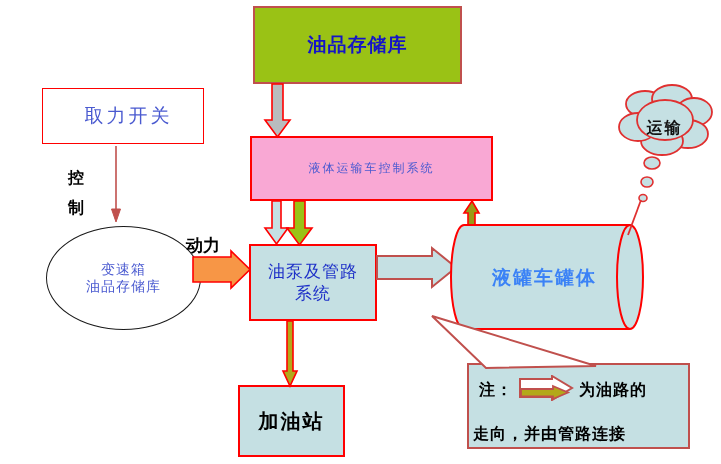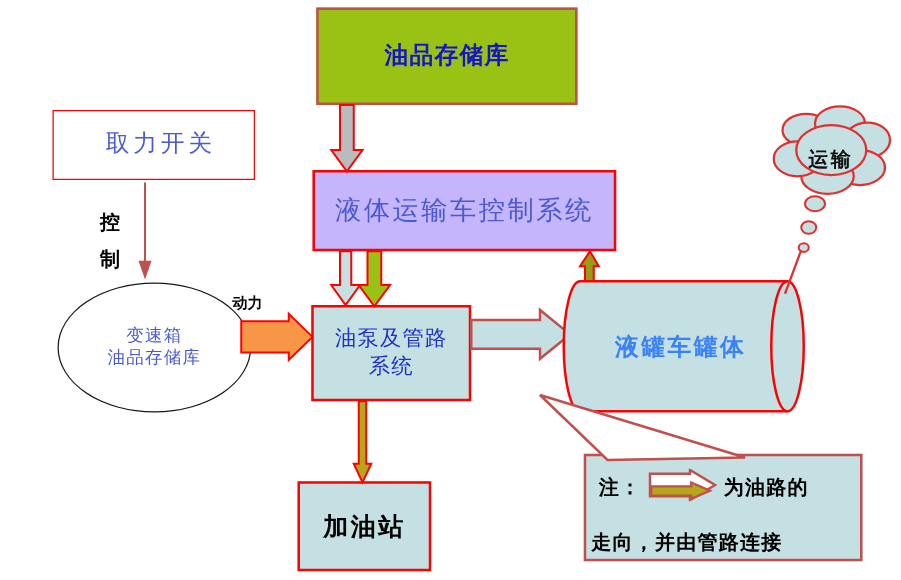--- a/index.html
+++ b/index.html
@@ -39,24 +39,24 @@
     color: #1414c8;
     font-size: 19px;
     font-weight: bold;
     letter-spacing: 1px;
     text-align: right;
   }
 
   
   #control-system {
     left: 250px; top: 136px; width: 243px; height: 65px;
-    background: #c4b5fd;
+    background: #f9a8d4;
     border: 2px solid #ff0000;
     color: #4a5ad0;
-    font-size: 21px;
+    font-size: 12px;
     letter-spacing: 2px;
   }
 
   
   #pto-switch {
     left: 42px; top: 88px; width: 162px; height: 56px;
     background: #ffffff;
     border: 1.6px solid #ff0000;
     color: #4a5ad0;
     font-size: 19px;
@@ -160,25 +160,24 @@
     position: absolute;
     color: #000000;
     font-weight: bold;
   }
   #label-control {
     left: 68px; top: 163px;
     font-size: 16px;
     width: 20px;
     line-height: 30px;
     letter-spacing: 0;
-    margin-left: 12px;
   }
   #label-power {
     left: 186px; top: 234px;
-    font-size: 12px;
+    font-size: 17px;
   }
 
   svg.overlay {
     position: absolute;
     left: 0; top: 0;
     width: 721px; height: 464px;
     pointer-events: none;
     z-index: 1;
   }
   svg.overlay-top {

